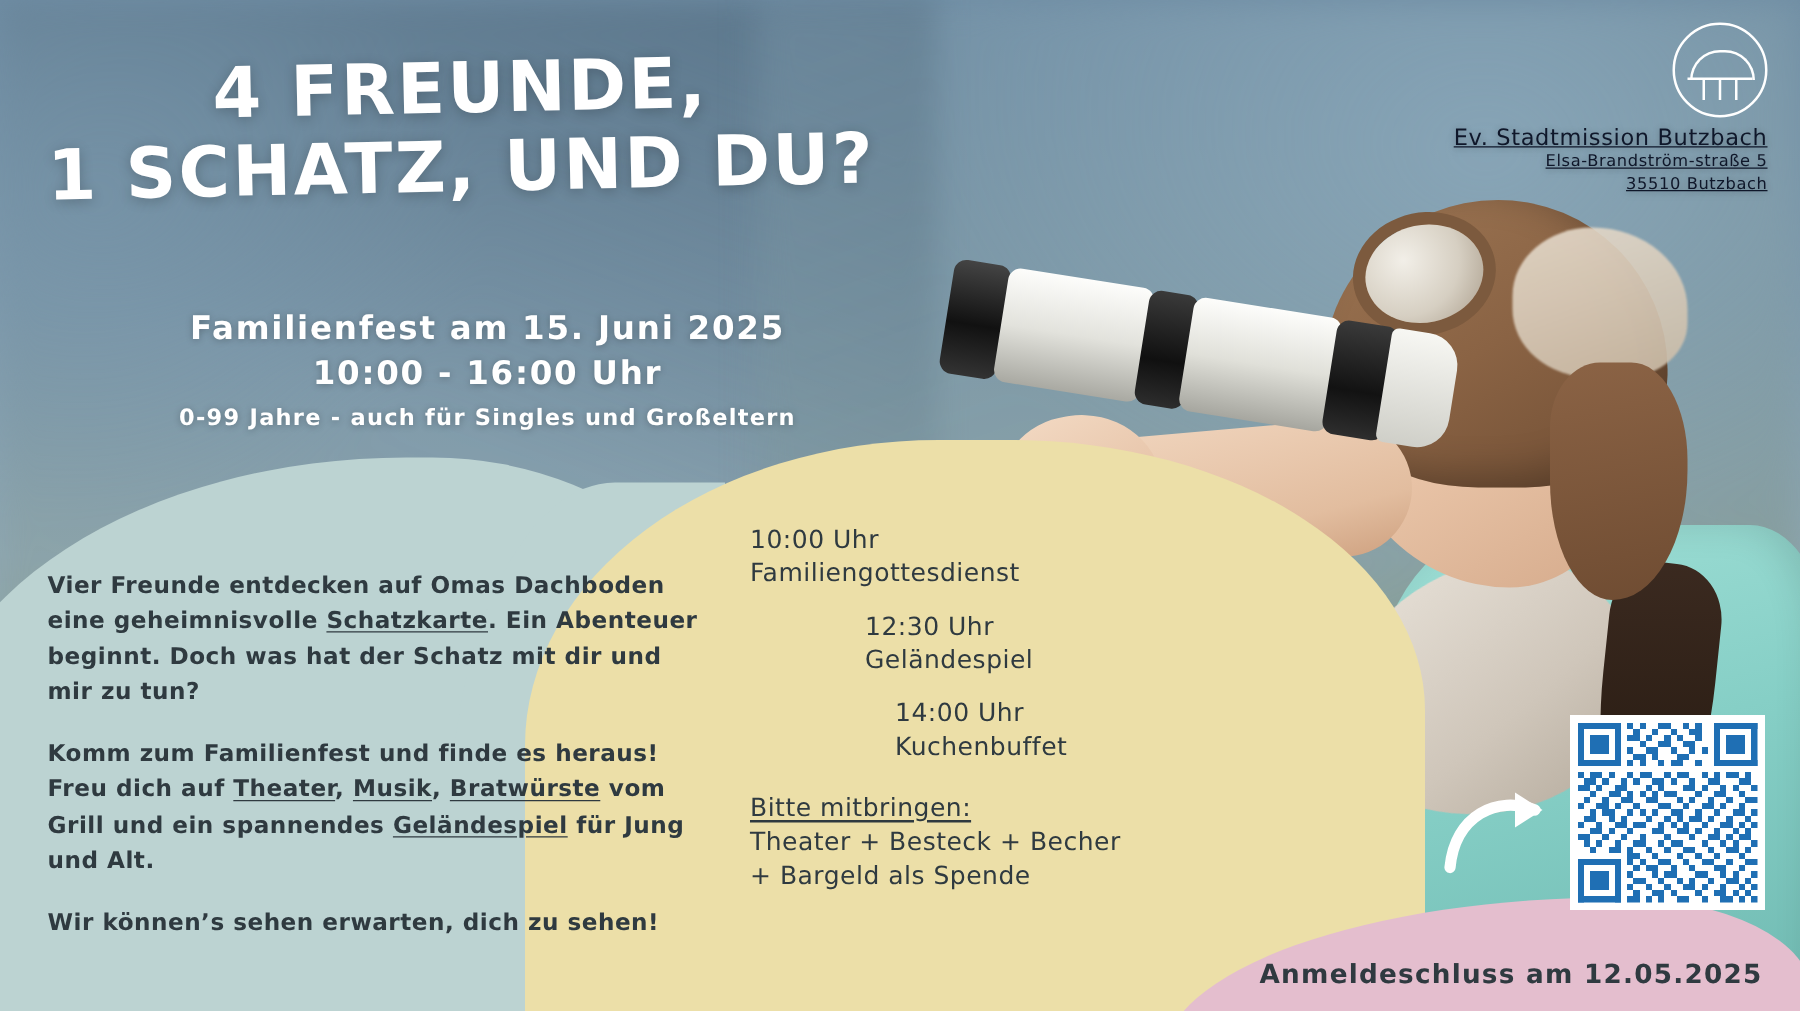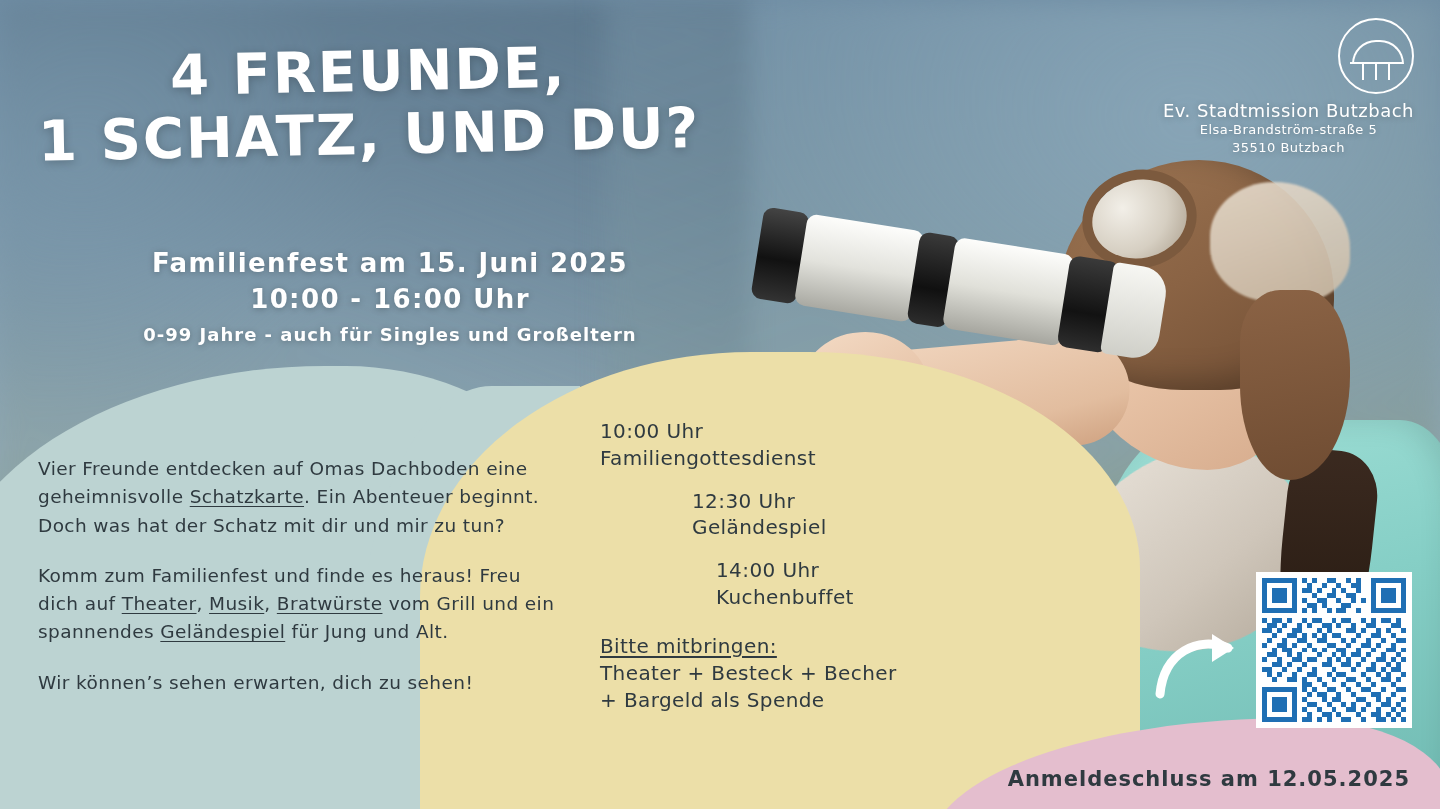--- a/index.html
+++ b/index.html
@@ -283,23 +283,24 @@
     letter-spacing: 1px;
     margin-top: 10px;
     font-weight: 600;
   }
 
   
   .logo-block {
     position: absolute;
     right: 26px;
     top: 18px;
-    text-align: center;
-    color: #ffffff;
+    text-align: right;
+    color: #0f172a;
     text-shadow: 0 1px 6px rgba(0,0,0,0.25);
+    text-decoration: underline;
   }
   .logo-mark {
     width: 72px;
     height: 72px;
     border-radius: 50%;
     border: 2px solid #ffffff;
     margin: 0 0 6px auto;
     position: relative;
     overflow: hidden;
   }
@@ -333,21 +334,21 @@
   .story {
     position: absolute;
     left: 38px;
     top: 455px;
     width: 520px;
     color: #2f3a40;
     font-size: 18.5px;
     line-height: 1.53;
     letter-spacing: .4px;
   }
-  .story p { margin: 0 0 22px 0; }
+  .story p { margin: 0 0 22px 0; font-weight: bold; }
   .story u { text-decoration: underline; text-underline-offset: 3px; }
 
   
   .schedule {
     position: absolute;
     left: 600px;
     top: 418px;
     width: 430px;
     color: #2f3a40;
     font-size: 20px;

